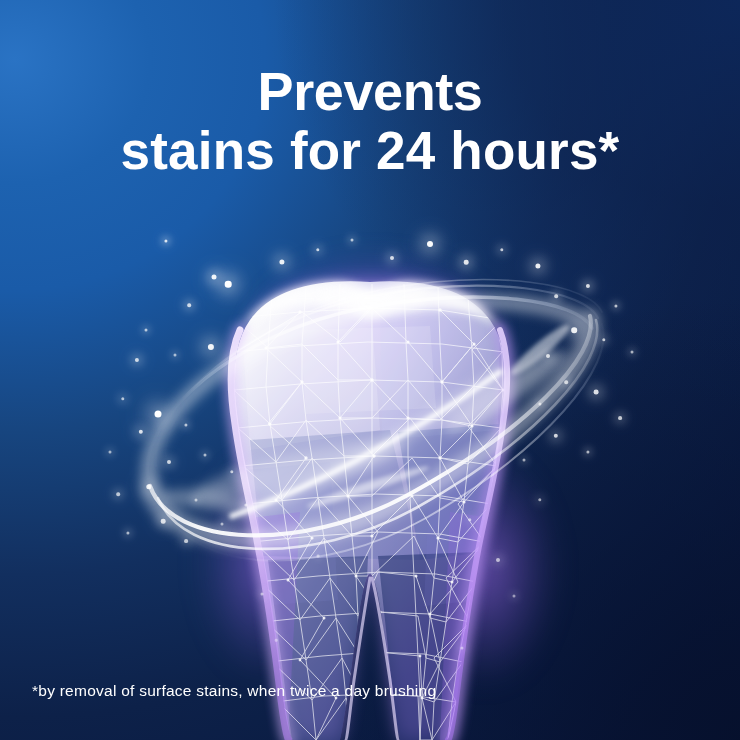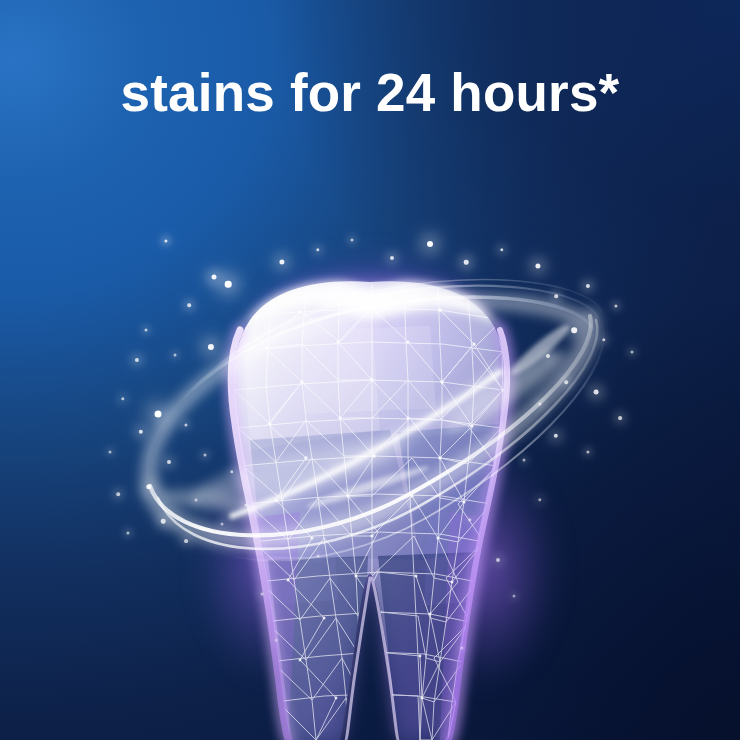--- a/index.html
+++ b/index.html
@@ -527,17 +527,19 @@
       <div class="sparkle" style="left: 318px; top: 556px; width: 2.8px; height: 2.8px; opacity: 0.5; background: rgb(255, 255, 255); box-shadow: rgba(255, 255, 255, 0.21) 0px 0px 6.72px 2.52px, rgba(200, 216, 255, 0.1) 0px 0px 14.112px 3.08px;"></div>
       <div class="sparkle" style="left: 470px; top: 520px; width: 3.4px; height: 3.4px; opacity: 0.62; background: rgb(255, 255, 255); box-shadow: rgba(255, 255, 255, 0.26) 0px 0px 8.16px 3.06px, rgba(200, 216, 255, 0.12) 0px 0px 17.136px 3.74px;"></div>
       <div class="sparkle" style="left: 498px; top: 560px; width: 4px; height: 4px; opacity: 0.66; background: rgb(255, 255, 255); box-shadow: rgba(255, 255, 255, 0.28) 0px 0px 9.6px 3.6px, rgba(200, 216, 255, 0.13) 0px 0px 20.16px 4.4px;"></div>
       <div class="sparkle" style="left: 514px; top: 596px; width: 3px; height: 3px; opacity: 0.52; background: rgb(255, 255, 255); box-shadow: rgba(255, 255, 255, 0.22) 0px 0px 7.2px 2.7px, rgba(200, 216, 255, 0.1) 0px 0px 15.12px 3.3px;"></div>
       <div class="sparkle" style="left: 276px; top: 640px; width: 2.6px; height: 2.6px; opacity: 0.42; background: rgb(255, 255, 255); box-shadow: rgba(255, 255, 255, 0.18) 0px 0px 6.24px 2.34px, rgba(200, 216, 255, 0.08) 0px 0px 13.104px 2.86px;"></div>
       <div class="sparkle" style="left: 462px; top: 648px; width: 3.2px; height: 3.2px; opacity: 0.5; background: rgb(255, 255, 255); box-shadow: rgba(255, 255, 255, 0.21) 0px 0px 7.68px 2.88px, rgba(200, 216, 255, 0.1) 0px 0px 16.128px 3.52px;"></div>
       <div class="sparkle" style="left: 540px; top: 500px; width: 3.4px; height: 3.4px; opacity: 0.6; background: rgb(255, 255, 255); box-shadow: rgba(255, 255, 255, 0.25) 0px 0px 8.16px 3.06px, rgba(200, 216, 255, 0.12) 0px 0px 17.136px 3.74px;"></div>
     </div>
 
   <div class="headline-block">
+    <span class="headline-line1">Prevents</span>
     <span class="headline-line2">stains for 24 hours*</span>
   </div>
 
+  <div class="footnote">*by removal of surface stains, when twice a day brushing</div>
 
 </div>
 
 </body></html>

